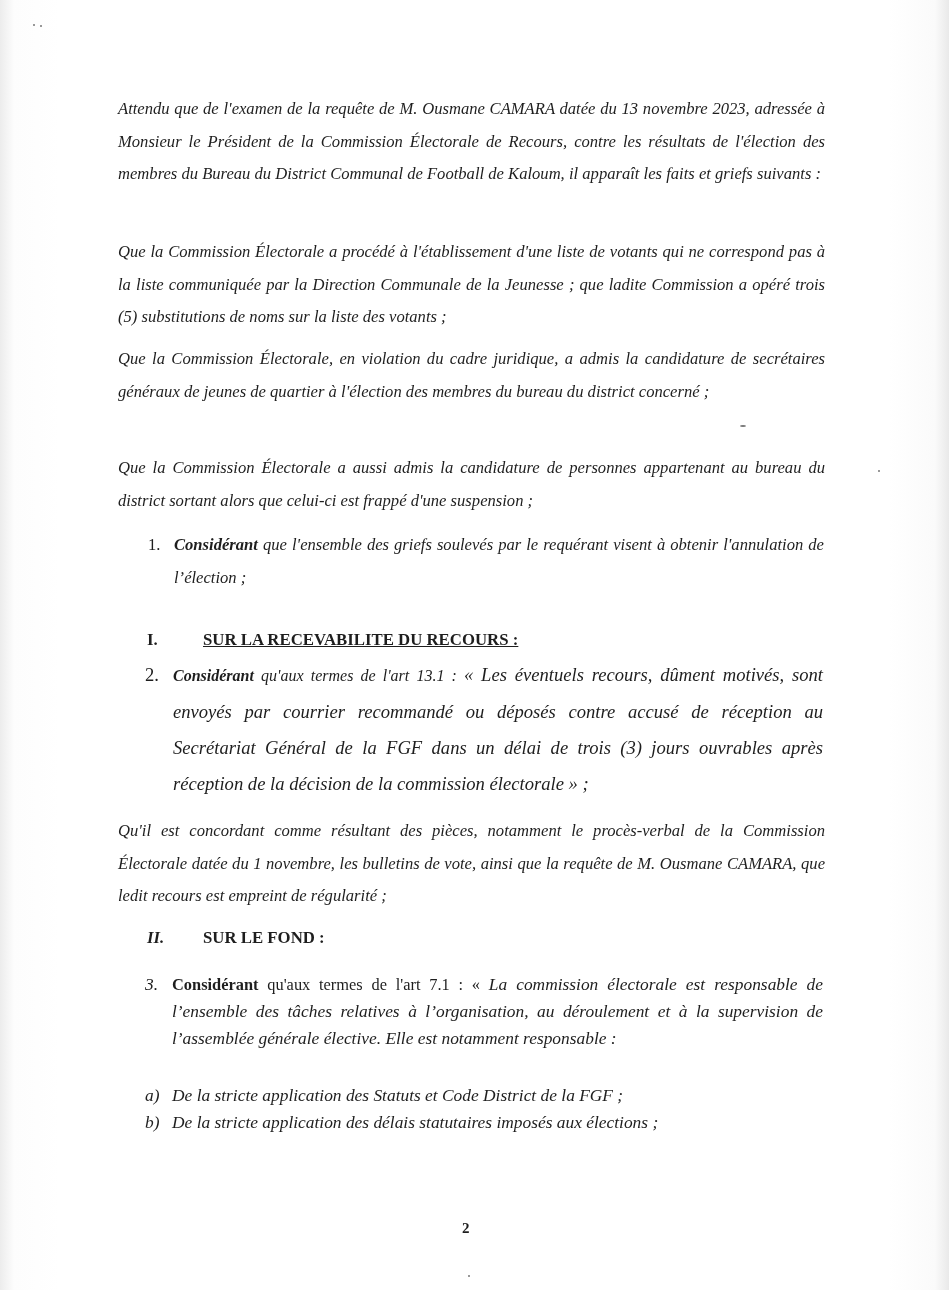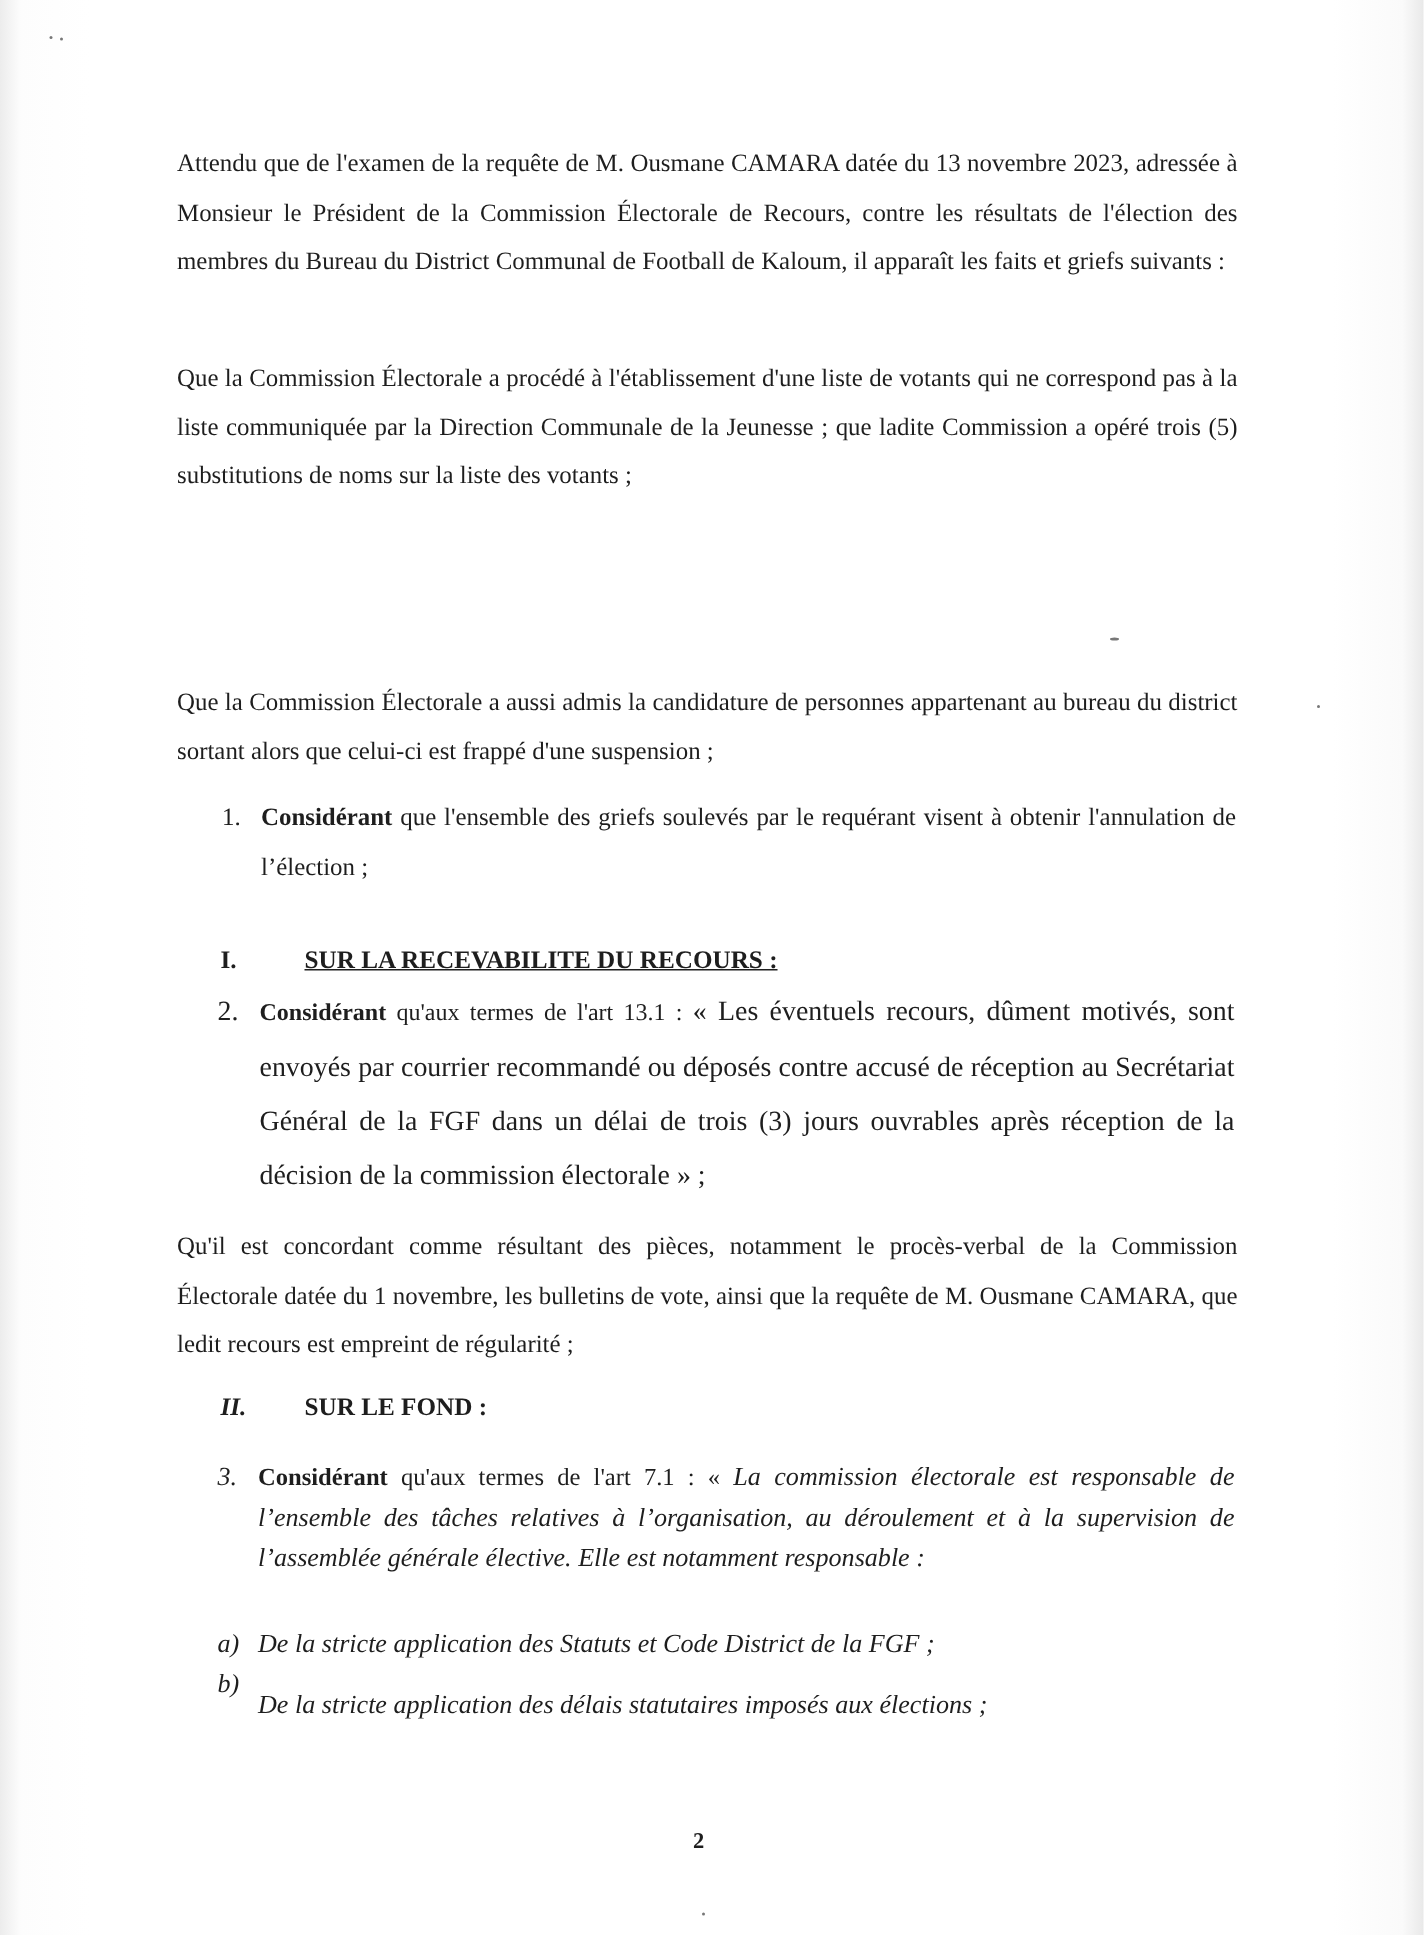--- a/index.html
+++ b/index.html
@@ -10,21 +10,21 @@
       color: #1e1e1e;
       position: relative;
     }
     .page {
       position: absolute; left: 0; top: 0; width: 949px; height: 1290px;
       background: linear-gradient(90deg, #ececec 0px, #fdfdfd 14px, #ffffff 60px, #ffffff 889px, #fafafa 935px, #e9e9e9 949px);
     }
     .p {
       position: absolute; left: 118px; width: 707px;
       font-size: 16.6px; line-height: 32.5px;
-      text-align: justify; text-align-last: left;
+      text-align: justify; text-align-last: left; font-style: italic;
     }
     .num { position: absolute; font-size: 16.6px; }
     .heading {
       position: absolute; font-weight: bold; font-size: 16.8px;
     }
     .big { font-size: 18.6px; line-height: 36px; }
     .ital { font-style: italic; font-size: 17.4px; line-height: 27px; }
     b { font-weight: bold; }
     .pagenum { position: absolute; left: 462px; top: 1220px; font-weight: bold; font-size: 15px; }
     .speck { position: absolute; background: #777; border-radius: 50%; }
@@ -37,20 +37,21 @@
   <div class="speck" style="left:33px;top:24px;width:2px;height:2px;"></div>
   <div class="speck" style="left:40px;top:25px;width:2px;height:2px;"></div>
   <div class="speck" style="left:878px;top:470px;width:2px;height:2px;"></div>
   <div class="speck" style="left:740px;top:425px;width:6px;height:2px;"></div>
   <div class="speck" style="left:468px;top:1275px;width:2px;height:2px;"></div>
 
   <div class="p" style="top:93px;">Attendu que de l'examen de la requête de M. Ousmane CAMARA datée du 13 novembre 2023, adressée à Monsieur le Président de la Commission Électorale de Recours, contre les résultats de l'élection des membres du Bureau du District Communal de Football de Kaloum, il apparaît les faits et griefs suivants :</div>
 
   <div class="p" style="top:236px;">Que la Commission Électorale a procédé à l'établissement d'une liste de votants qui ne correspond pas à la liste communiquée par la Direction Communale de la Jeunesse ; que ladite Commission a opéré trois (5) substitutions de noms sur la liste des votants ;</div>
 
+  <div class="p" style="top:343px;">Que la Commission Électorale, en violation du cadre juridique, a admis la candidature de secrétaires généraux de jeunes de quartier à l'élection des membres du bureau du district concerné ;</div>
 
   <div class="p" style="top:452px;">Que la Commission Électorale a aussi admis la candidature de personnes appartenant au bureau du district sortant alors que celui-ci est frappé d'une suspension ;</div>
 
   <div class="num" style="left:148px;top:529px;line-height:32.5px;">1.</div>
   <div class="p" style="left:174px;width:650px;top:529px;"><b>Considérant</b><span> que l'ensemble des griefs soulevés par le requérant visent à obtenir l'annulation de l’élection ;</span></div>
 
   <div class="heading" style="left:147px;top:630px;">I.</div>
   <div class="heading" style="left:203px;top:630px;text-decoration:underline;">SUR LA RECEVABILITE DU RECOURS :</div>
 
   <div class="num big" style="left:145px;top:657px;">2.</div>
@@ -61,16 +62,16 @@
   <div class="heading" style="left:147px;top:928px;font-style:italic;">II.</div>
   <div class="heading" style="left:203px;top:928px;">SUR LE FOND :</div>
 
   <div class="num ital" style="left:145px;top:971px;">3.</div>
   <div class="p ital" style="left:172px;width:651px;top:971px;"><b style="font-style:normal;font-size:16.4px;">Considérant</b><span style="font-style:normal;font-size:16.4px;"> qu'aux termes de l'art 7.1 : « </span><span>La commission électorale est responsable de l’ensemble des tâches relatives à l’organisation, au déroulement et à la supervision de l’assemblée générale élective. Elle est notamment responsable :</span></div>
 
   <div class="num ital" style="left:145px;top:1082px;">a)</div>
   <div class="p ital" style="left:172px;width:651px;top:1082px;">De la stricte application des Statuts et Code District de la FGF ;</div>
 
   <div class="num ital" style="left:145px;top:1109px;">b)</div>
-  <div class="p ital" style="left:172px;width:651px;top:1109px;margin-top:14px;">De la stricte application des délais statutaires imposés aux élections ;</div>
+  <div class="p ital" style="left:172px;width:651px;top:1109px;">De la stricte application des délais statutaires imposés aux élections ;</div>
 
   <div class="pagenum">2</div>
 </div>
 
 </body></html>

